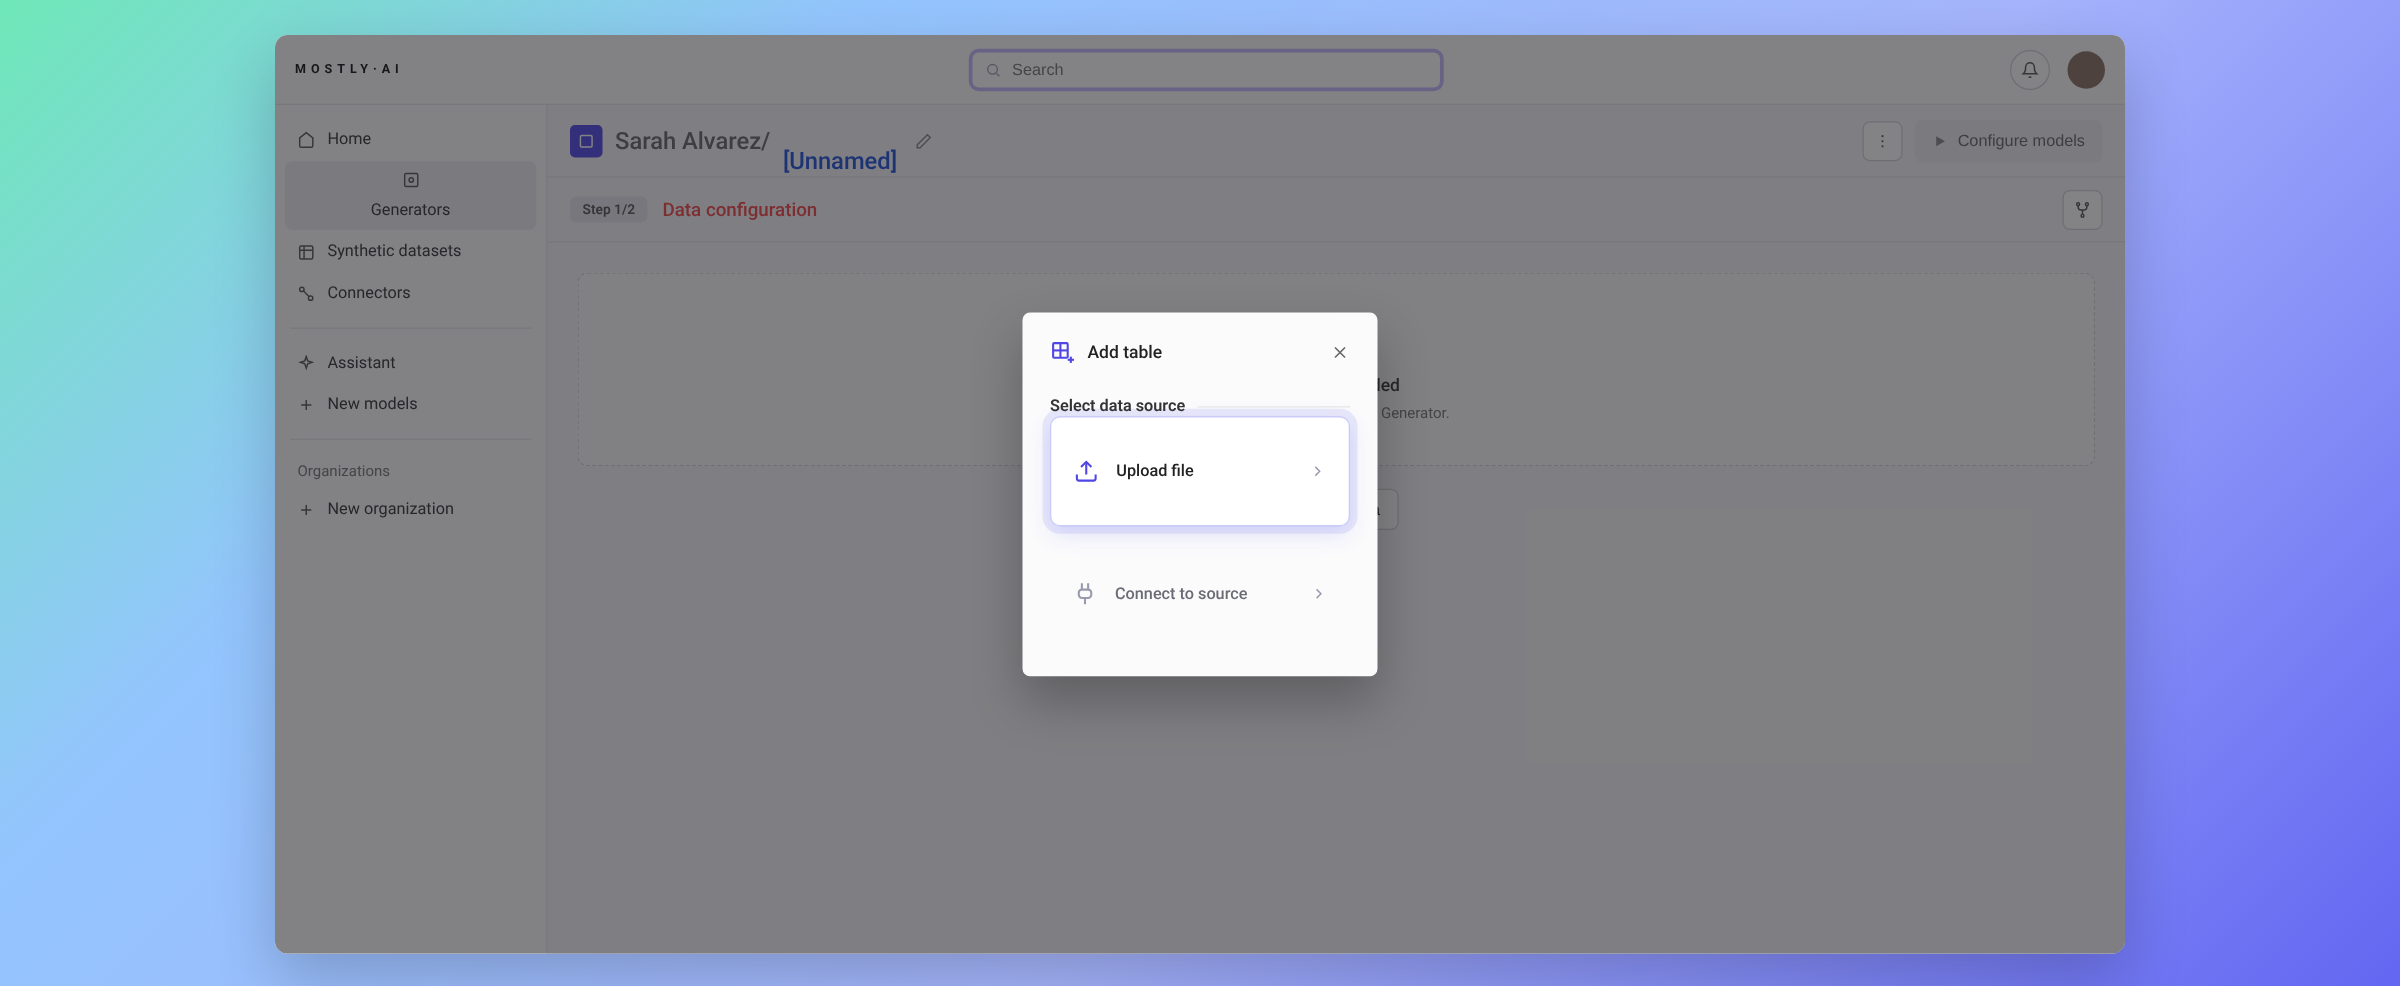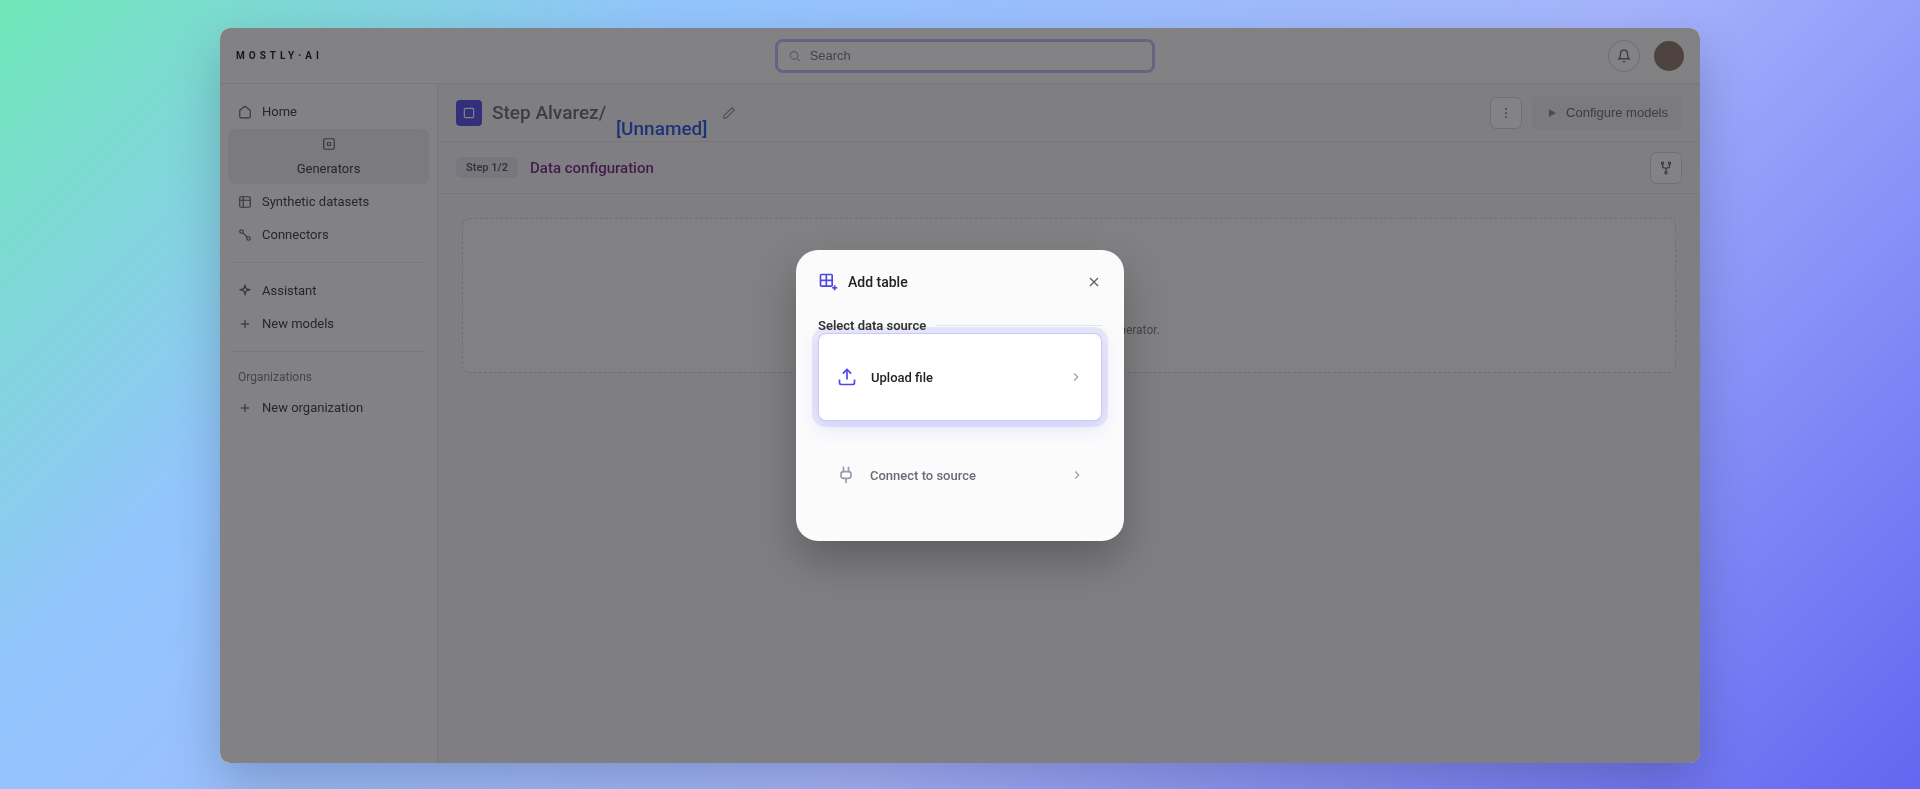--- a/index.html
+++ b/index.html
@@ -95,21 +95,21 @@
       font-size: 13px; color: #666; cursor: not-allowed;
     }
 
     .step-row {
       height: 52px;
       display: flex; align-items: center; gap: 12px;
       padding: 0 18px;
       border-bottom: 1px solid #e5e5e8;
     }
     .step-badge { padding: 4px 10px; border-radius: 5px; background: #e5e5ea; font-size: 11px; font-weight: 600; color: #555; }
-    .step-title { font-size: 15px; font-weight: 500; color: #701a75; }
+    .step-title { font-size: 15px; font-weight: 500; color: #ef4444; }
     .step-spacer { flex: 1; }
     .fork-btn { width: 32px; height: 32px; border: 1px solid #d0d0d5; border-radius: 6px; display: flex; align-items: center; justify-content: center; background: #fff; cursor: pointer; }
 
     .canvas { flex: 1; padding: 24px; }
     .empty-box {
       width: 100%; height: 155px;
       border: 1px dashed #d0d0d5;
       border-radius: 8px;
       display: flex; flex-direction: column; align-items: center; justify-content: center;
       gap: 6px; background: #fafafb;
@@ -123,23 +123,23 @@
     }
     .canvas-inner { display: flex; flex-direction: column; align-items: center; }
 
     
     .overlay {
       position: absolute; inset: 0;
       background: rgba(30,30,35,0.55);
       display: flex; align-items: center; justify-content: center;
     }
     .modal {
-      width: 328px;
+      width: 284px;
       background: #fbfbfc;
-      border-radius: 22px;
+      border-radius: 6px;
       box-shadow: 0 20px 40px rgba(0,0,0,0.25);
       padding: 22px;
     }
     .modal-header { display: flex; align-items: center; gap: 10px; margin-bottom: 26px; }
     .modal-header-icon { color: #4f46e5; }
     .modal-title { font-size: 14px; font-weight: 500; color: #222; flex: 1; }
     .modal-close { color: #666; cursor: pointer; }
     .modal-section-title { font-size: 13px; font-weight: 600; color: #333; margin-bottom: 0; display: flex; align-items: center; gap: 10px; }
     .modal-section-title::after { content: ''; flex: 1; height: 1px; background: #e5e5e8; }
     .source-card {
@@ -253,21 +253,21 @@
       </div>
     </div>
 
     <div class="main">
       <div class="page-header">
         <div class="page-icon">
           <svg width="14" height="14" viewBox="0 0 24 24" fill="none" stroke="#fff" stroke-width="2">
               <rect x="4" y="4" width="16" height="16" rx="2"></rect>
             </svg>
         </div>
-        <span class="crumb-owner">Step Alvarez/</span>
+        <span class="crumb-owner">Sarah Alvarez/</span>
           <span class="crumb-name">[Unnamed]</span>
         <span class="edit-icon">
           <svg width="14" height="14" viewBox="0 0 24 24" fill="none" stroke="#888" stroke-width="2">
               <path d="M17 3l4 4-14 14H3v-4z"></path>
             </svg>
         </span>
         <div class="header-spacer"></div>
         <div class="menu-btn">
           <svg width="14" height="14" viewBox="0 0 24 24" fill="#555">
               <circle cx="12" cy="5" r="1.5"></circle>

